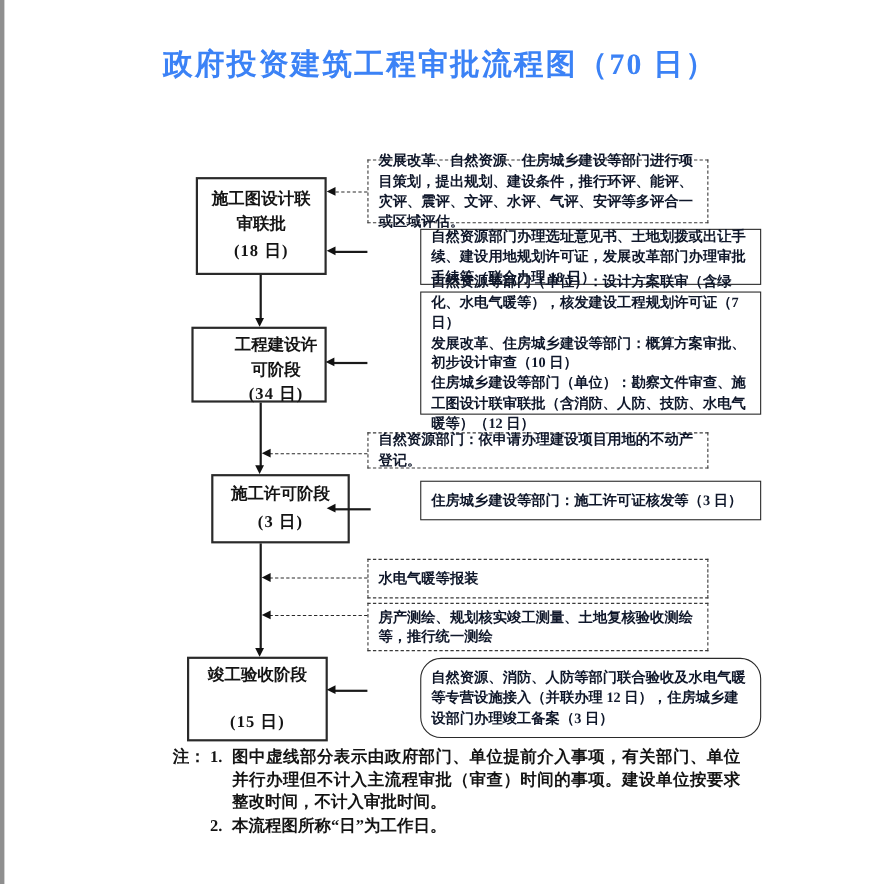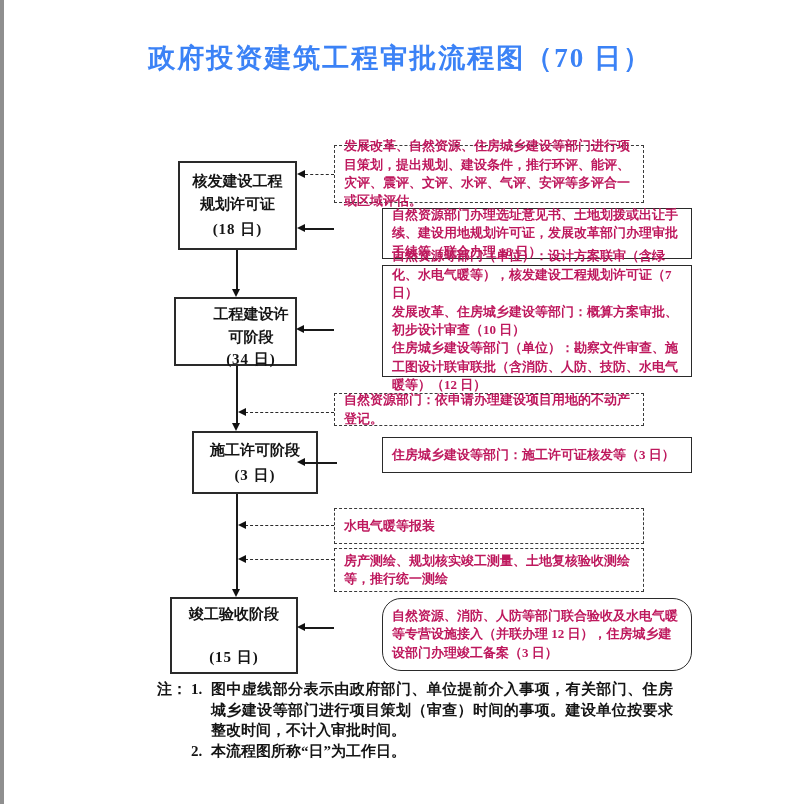--- a/index.html
+++ b/index.html
@@ -20,21 +20,21 @@
     position:absolute; border:2px solid #2a2a2a; background:#fff;
     display:flex; flex-direction:column; align-items:center; justify-content:space-evenly;
     text-align:center; font-weight:bold; font-size:15px; line-height:1.5; padding:4px 6px;
     color:#141414;
   }
   .stage .dur { font-weight:bold; letter-spacing:1px; }
   
   .rbox {
     position:absolute; left:334px; width:310px; background:#fff;
     font-size:13px; font-weight:bold; line-height:1.42; padding:4px 9px;
-    color:#be185d; display:flex; flex-direction:column; justify-content:center;
+    color:#0f172a; display:flex; flex-direction:column; justify-content:center;
   }
   .rbox.solid { border:1.8px solid #2a2a2a;margin-left:48px; }
   .rbox.dashed { border:1.6px dashed #3a3a3a; }
   .rbox p { margin:0; }
   
   .hline { position:absolute; height:0; border-top:2px solid #1a1a1a; }
   .hline.dash { border-top:1.6px dashed #2a2a2a; }
   .vline { position:absolute; width:0; border-left:2px solid #1a1a1a; }
   .arrow-left {
     position:absolute; width:0; height:0;
@@ -59,21 +59,21 @@
 </style>
 </head>
 <body>
 
 <div class="page">
   <div class="scan-edge"></div>
 
   <h1 class="title">政府投资建筑工程审批流程图（70 日）</h1>
 
   <div class="stage" style="left:178px; top:161px; width:119px; height:89px;">
-    <span>核发建设工程规划许可证</span>
+    <span>施工图设计联审联批</span>
     <span class="dur">(18 日)</span>
   </div>
   <div class="stage" style="left:174px; top:297px; width:123px; height:69px;padding-left:37px;">
     <span>工程建设许可阶段</span>
     <span class="dur">(34 日)</span>
   </div>
   <div class="stage" style="left:172px; top:431px; width:126px; height:63px;margin-left:20px;">
     <span>施工许可阶段</span>
     <span class="dur">(3 日)</span>
   </div>
@@ -139,20 +139,20 @@
   <div class="hline dash" style="left:245px; top:559px; width:89px;"></div>
   <div class="arrow-left" style="left:238px; top:555px;"></div>
 
   <div class="hline" style="left:304px; top:627px; width:30px;"></div>
   <div class="arrow-left" style="left:297px; top:623px;"></div>
 
   <div class="notes">
     <div class="note-row">
       <span class="note-prefix">注：</span>
       <span class="note-num">1.</span>
-      <span class="note-text">图中虚线部分表示由政府部门、单位提前介入事项，有关部门、住房城乡建设等部门进行项目策划（审查）时间的事项。建设单位按要求整改时间，不计入审批时间。</span>
+      <span class="note-text">图中虚线部分表示由政府部门、单位提前介入事项，有关部门、单位并行办理但不计入主流程审批（审查）时间的事项。建设单位按要求整改时间，不计入审批时间。</span>
     </div>
     <div class="note-row second">
       <span class="note-num">2.</span>
       <span class="note-text">本流程图所称“日”为工作日。</span>
     </div>
   </div>
 </div>
 
 </body></html>

